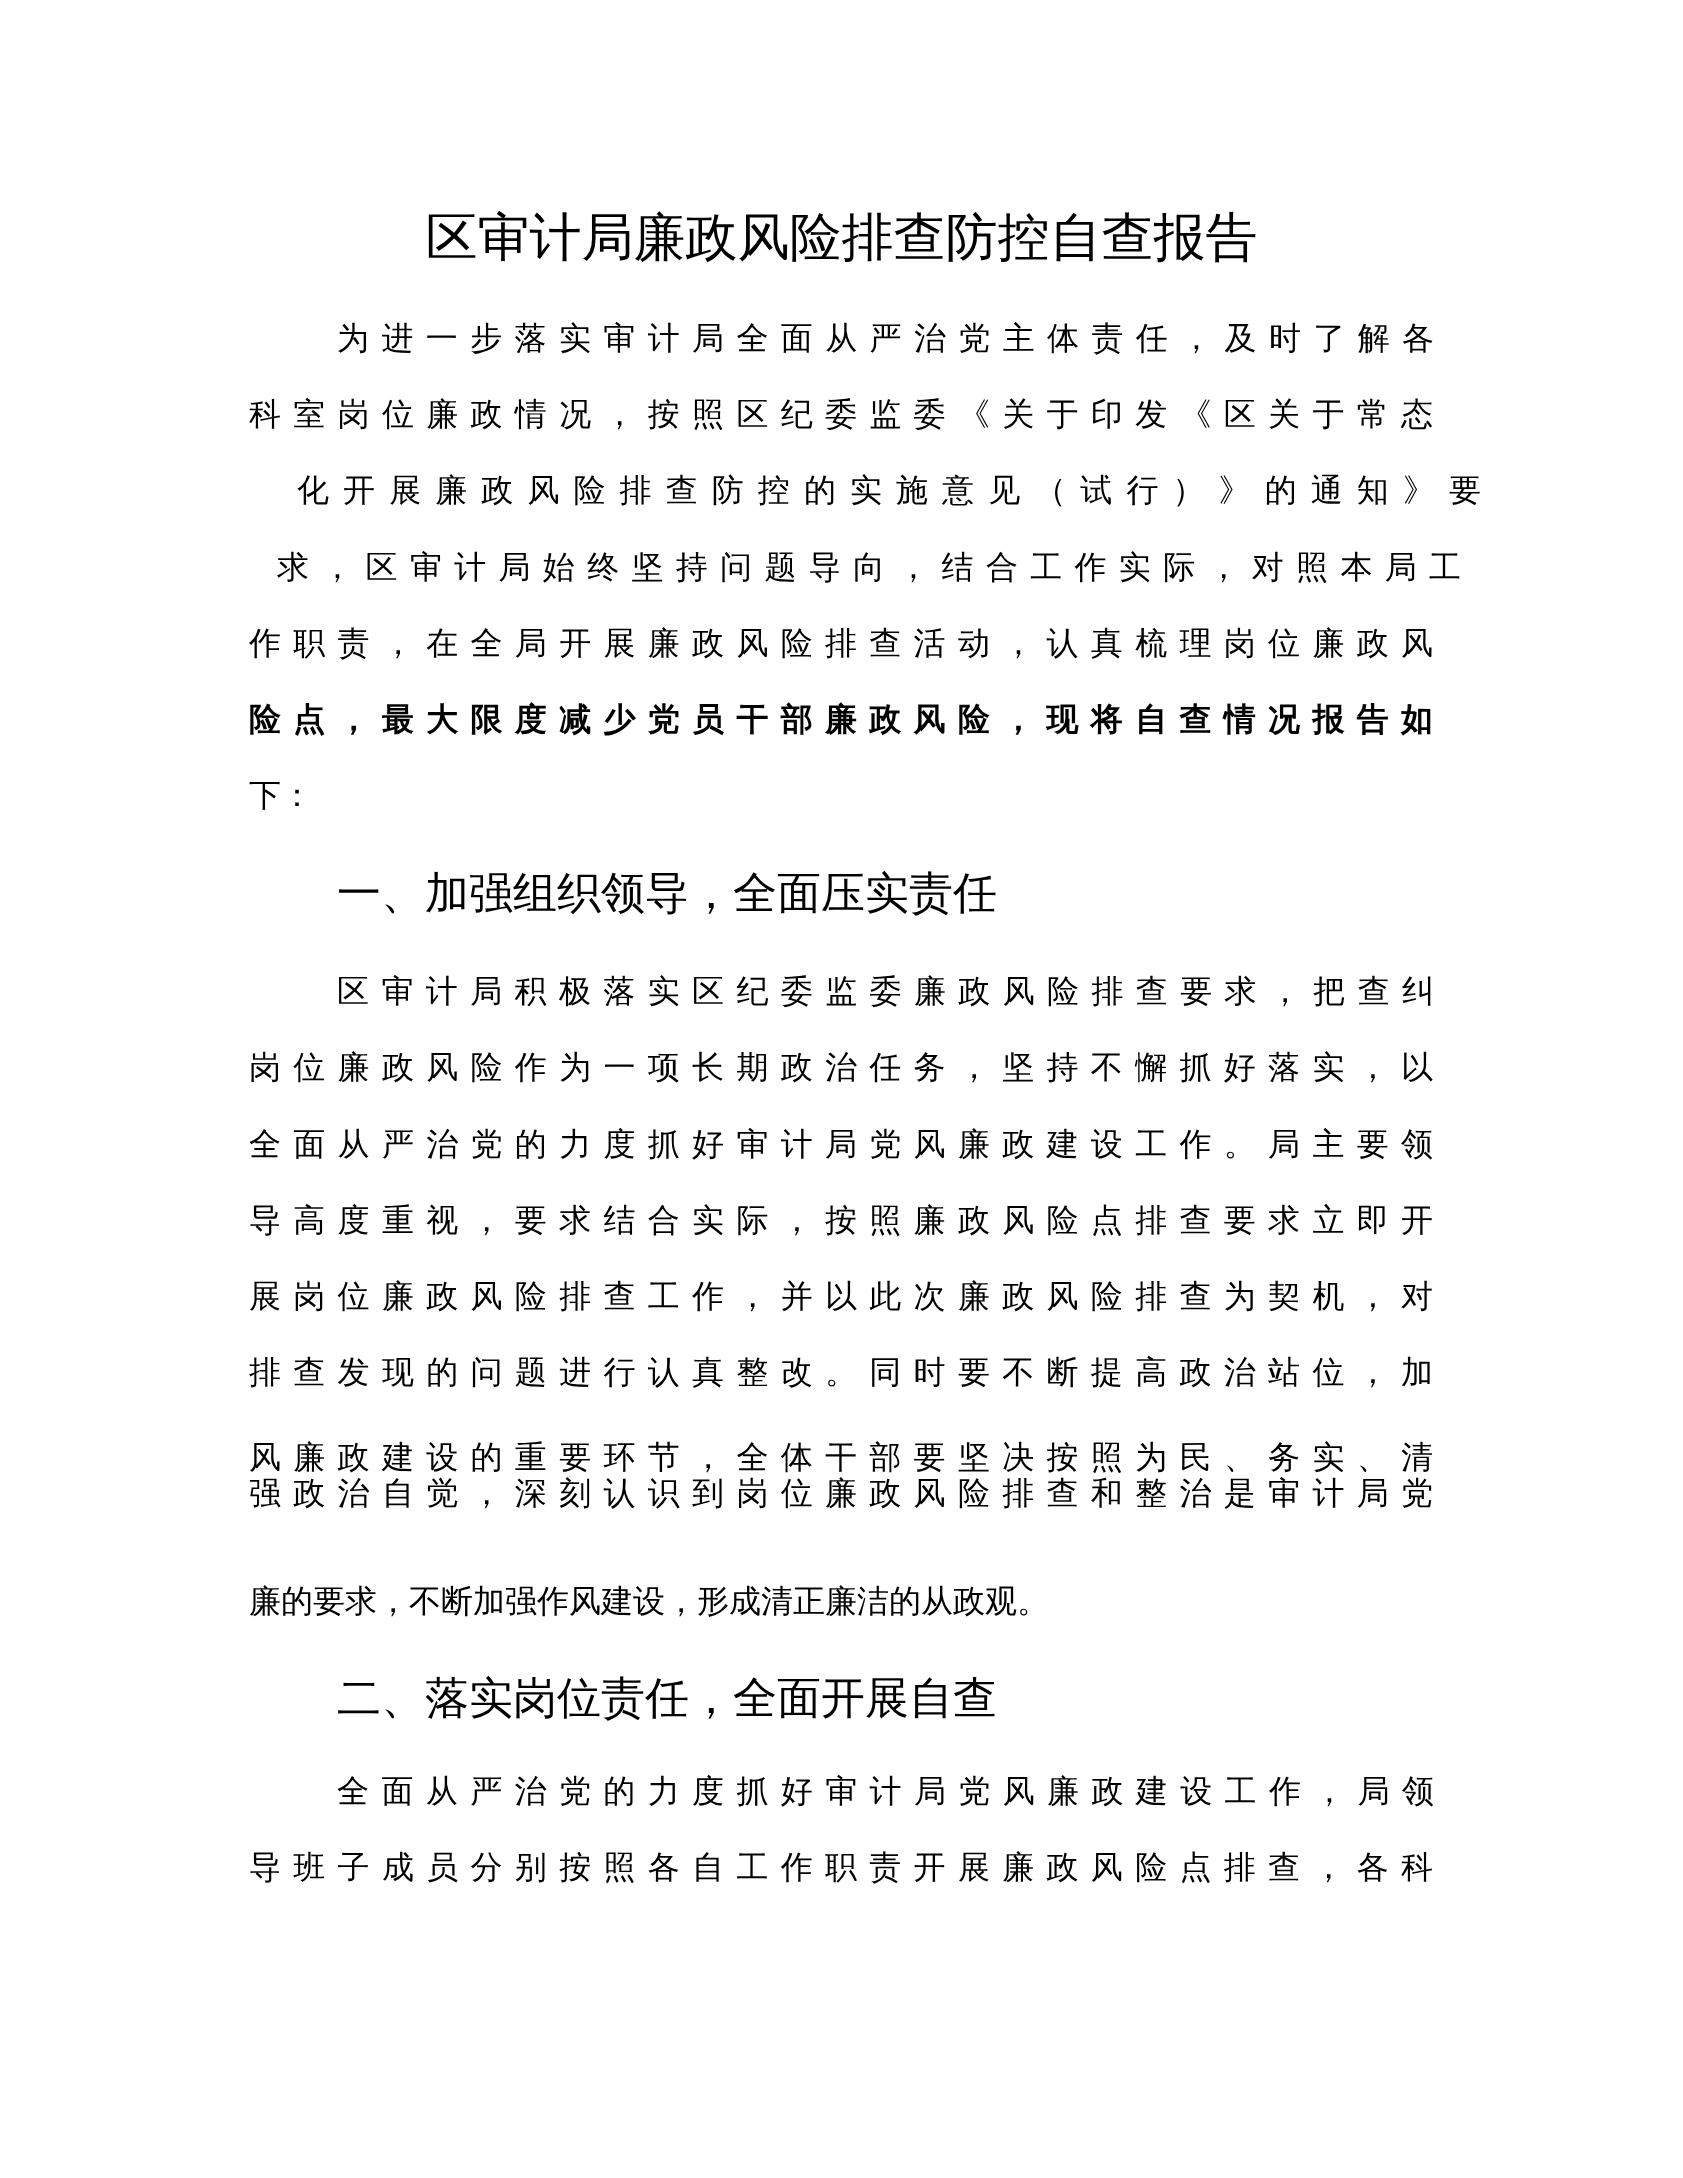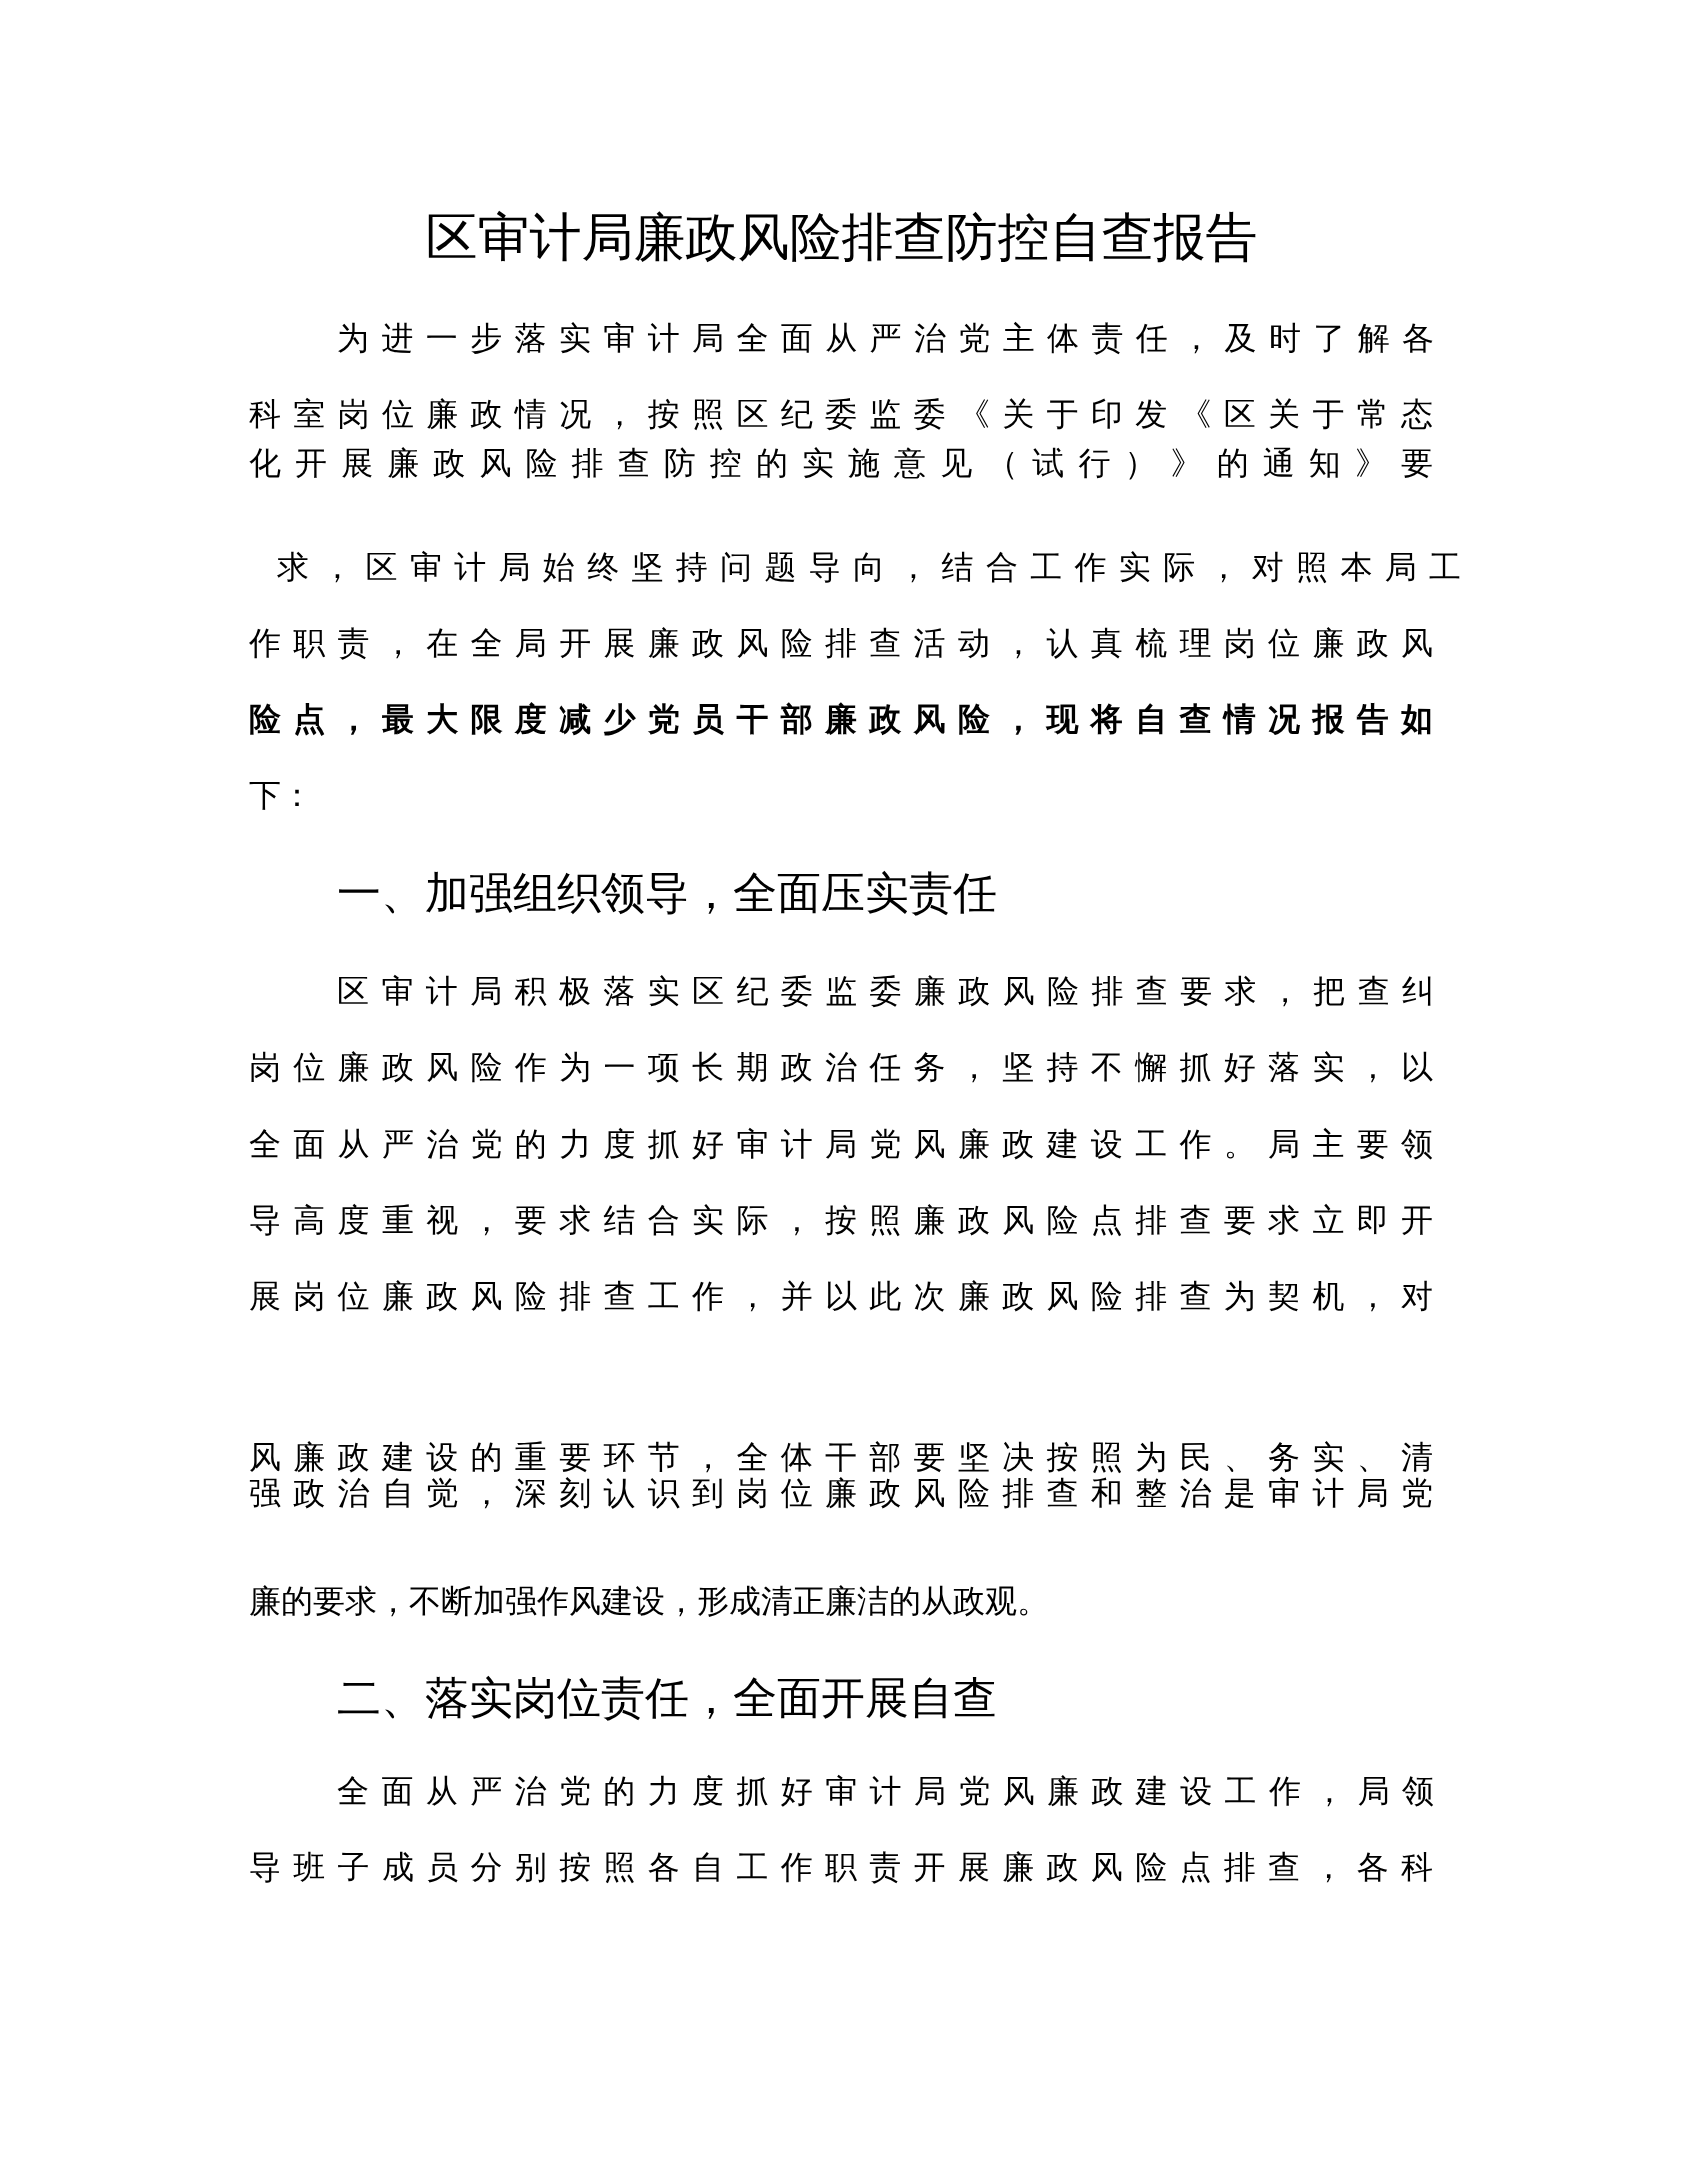--- a/index.html
+++ b/index.html
@@ -15,32 +15,33 @@
   .heading { position: absolute; left: 337px; font-size: 44px; line-height: 51px; white-space: nowrap; }
 </style>
 </head>
 <body>
 
 <div class="page">
   <div class="title">区审计局廉政风险排查防控自查报告</div>
 
   <div class="line indent" style="top:313px;">为进一步落实审计局全面从严治党主体责任，及时了解各</div>
   <div class="line" style="top:389px;">科室岗位廉政情况，按照区纪委监委《关于印发《区关于常态</div>
-  <div class="line" style="top:438px;">化开展廉政风险排查防控的实施意见（试行）》的通知》要</div>
+  <div class="line" style="top:465px;margin-left:48px;">化开展廉政风险排查防控的实施意见（试行）》的通知》要</div>
   <div class="line" style="top:542px;margin-left:28px;">求，区审计局始终坚持问题导向，结合工作实际，对照本局工</div>
   <div class="line" style="top:618px;">作职责，在全局开展廉政风险排查活动，认真梳理岗位廉政风</div>
   <div class="line" style="top:694px;font-weight:bold;">险点，最大限度减少党员干部廉政风险，现将自查情况报告如</div>
   <div class="line last" style="top:770px;">下：</div>
 
   <div class="heading" style="top:867px;">一、加强组织领导，全面压实责任</div>
   <div class="line indent" style="top:966px;">区审计局积极落实区纪委监委廉政风险排查要求，把查纠</div>
   <div class="line" style="top:1042px;">岗位廉政风险作为一项长期政治任务，坚持不懈抓好落实，以</div>
   <div class="line" style="top:1119px;">全面从严治党的力度抓好审计局党风廉政建设工作。局主要领</div>
   <div class="line" style="top:1195px;">导高度重视，要求结合实际，按照廉政风险点排查要求立即开</div>
   <div class="line" style="top:1271px;">展岗位廉政风险排查工作，并以此次廉政风险排查为契机，对</div>
+  <div class="line" style="top:1347px;">排查发现的问题进行认真整改。同时要不断提高政治站位，加</div>
   <div class="line" style="top:1424px;margin-top:44px;">强政治自觉，深刻认识到岗位廉政风险排查和整治是审计局党</div>
   <div class="line" style="top:1432px;">风廉政建设的重要环节，全体干部要坚决按照为民、务实、清</div>
   <div class="line last" style="top:1576px;">廉的要求，不断加强作风建设，形成清正廉洁的从政观。</div>
 
   <div class="heading" style="top:1672px;">二、落实岗位责任，全面开展自查</div>
   <div class="line indent" style="top:1766px;">全面从严治党的力度抓好审计局党风廉政建设工作，局领</div>
   <div class="line" style="top:1842px;">导班子成员分别按照各自工作职责开展廉政风险点排查，各科</div>
 </div>
 
 

